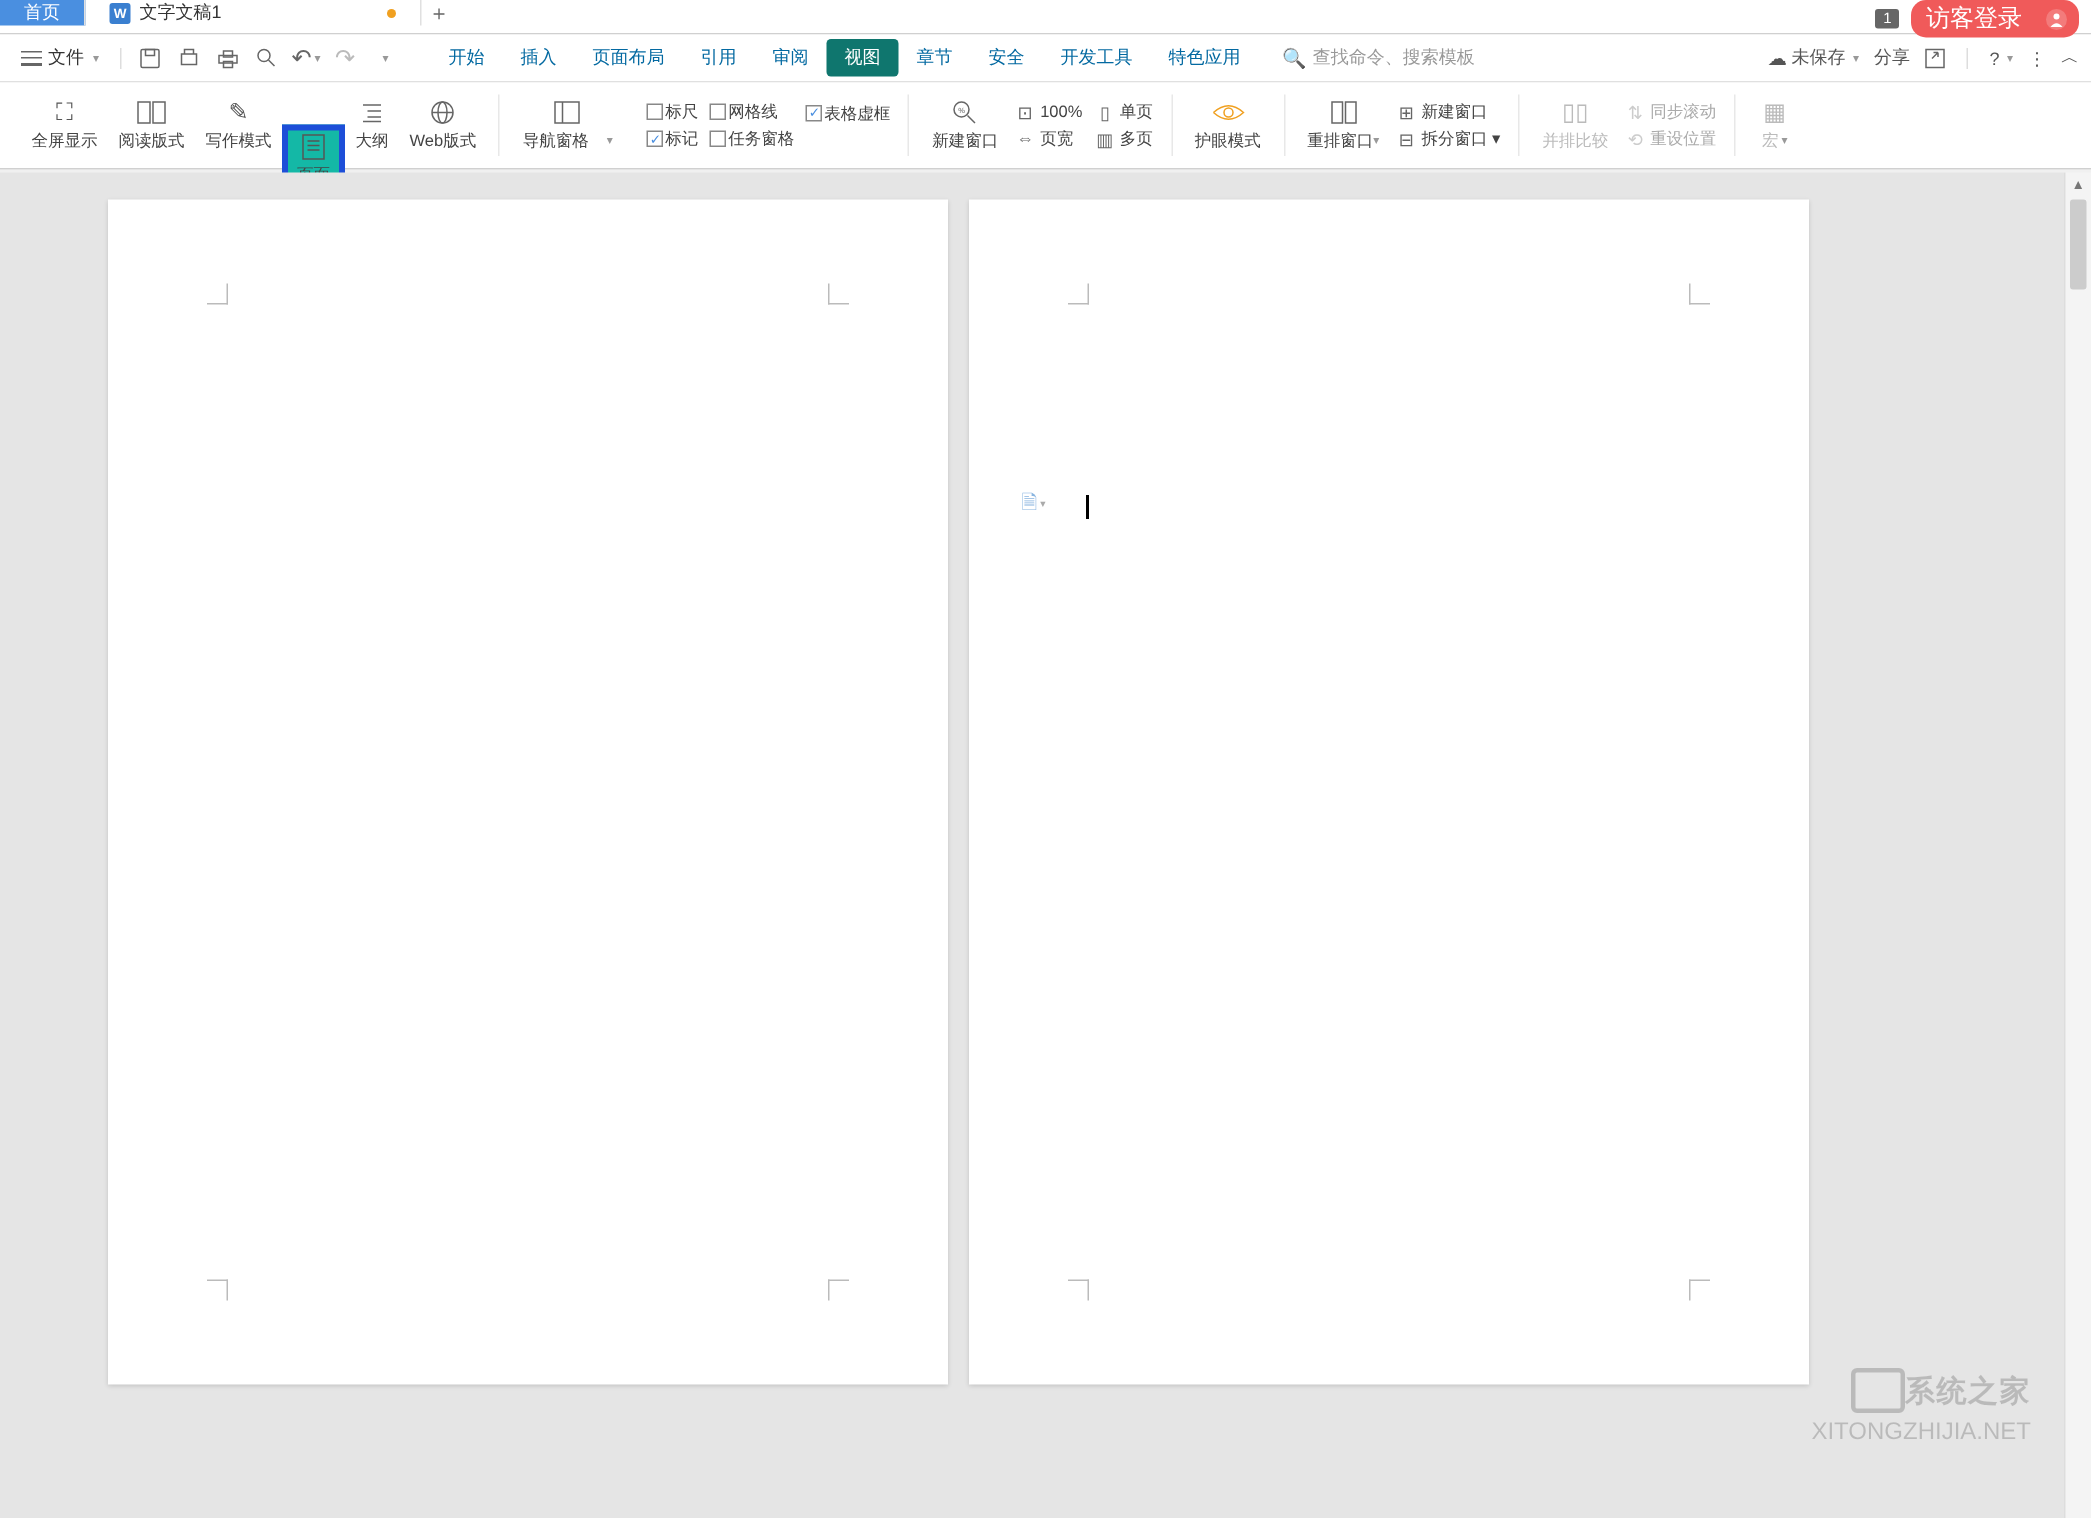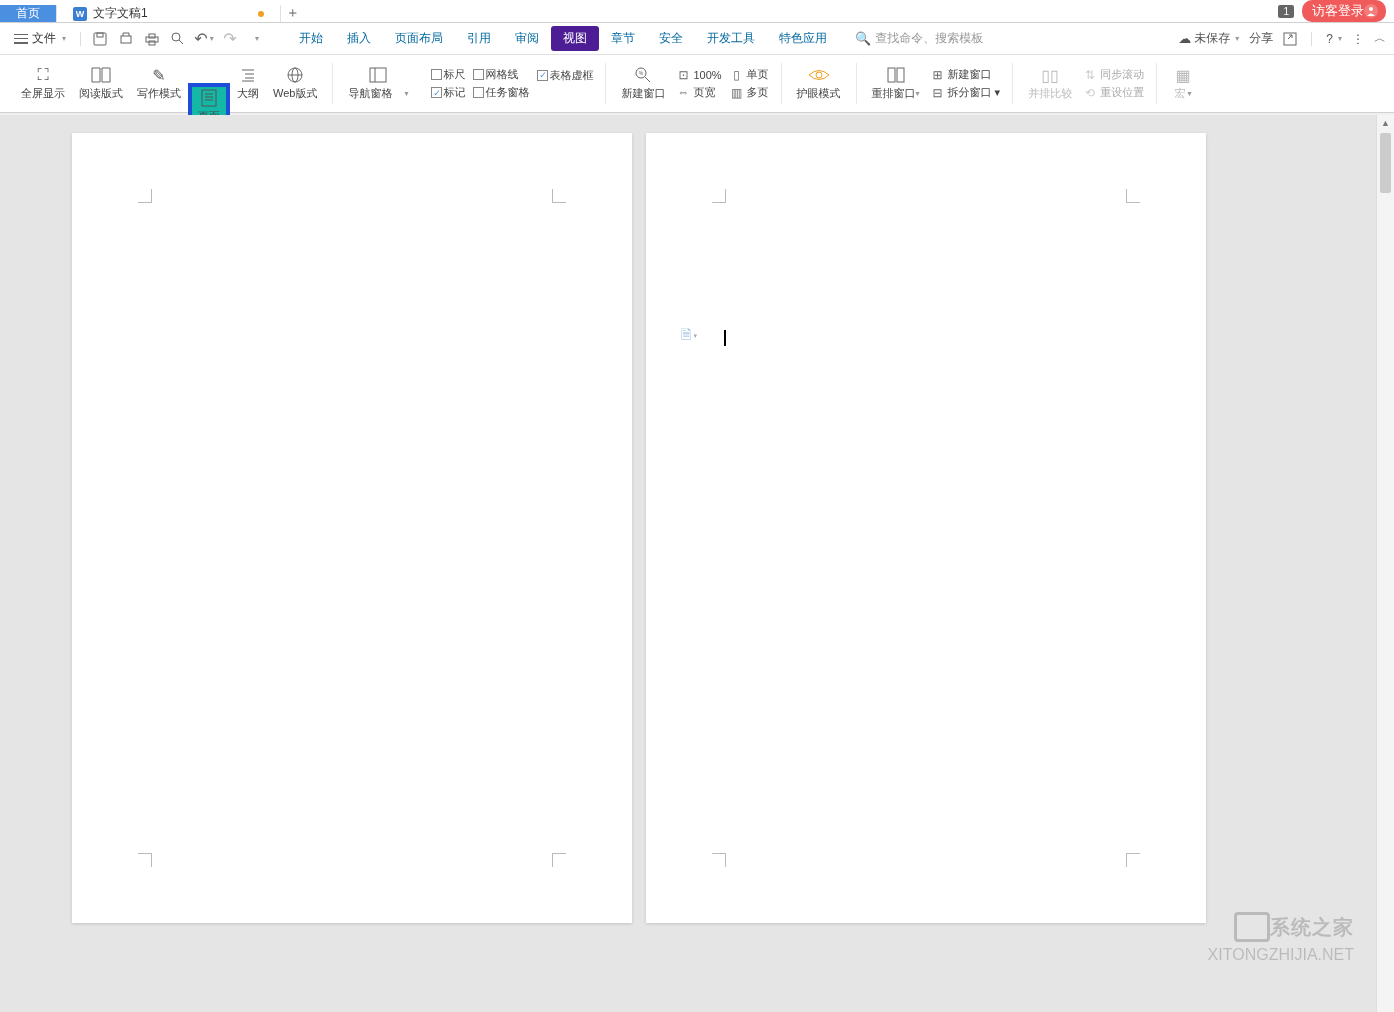--- a/index.html
+++ b/index.html
@@ -1,41 +1,41 @@
 <!DOCTYPE html>
 <html><head>
 <meta charset="utf-8">
 <style>
 * { margin: 0; padding: 0; box-sizing: border-box; font-family: "Microsoft YaHei", Arial, sans-serif; }
 body { background: #f0f0f0; width: 1394px; height: 1012px; overflow: hidden; position: relative; }
 
 
-.tab-bar { height: 23px; background: #fff; border-bottom: 1px solid #d0d0d0; display: flex; align-items: flex-end; }
+.tab-bar { height: 23px; background: #fff; border-bottom: 1px solid #d0d0d0; display: flex; align-items: flex-start; }
 .tab { display: flex; align-items: center; padding: 0 16px; font-size: 12px; color: #333; border-right: 1px solid #e0e0e0; position: relative; cursor: pointer; }
 .tab.home { background: #4a8fe0; color: #fff; }
 .tab .doc-icon { width: 14px; height: 14px; background: #3a7fd0; border-radius: 2px; margin-right: 6px; display: flex; align-items: center; justify-content: center; color: #fff; font-size: 9px; font-weight: bold; }
 .tab .dirty-dot { width: 6px; height: 6px; border-radius: 50%; background: #f0a020; margin-left: 110px; }
 .tab-add { width: 24px; display: flex; align-items: center; justify-content: center; color: #666; font-size: 14px; cursor: pointer; }
 .tab-right { margin-left: auto; display: flex; align-items: center; gap: 8px; padding-right: 8px; }
 .badge-count { background: #666; color: #fff; font-size: 10px; padding: 1px 5px; border-radius: 2px; }
-.login-btn { background: #f05a5a; color: #fff; font-size: 13px; padding: 2px 8px 2px 10px; border-radius: 10px; display: flex; align-items: center; gap: 0; }
+.login-btn { background: #f05a5a; color: #fff; font-size: 16px; padding: 2px 8px 2px 10px; border-radius: 10px; display: flex; align-items: center; gap: 16px; }
 .avatar-icon { width: 14px; height: 14px; border-radius: 50%; background: #fff3; display: flex; align-items: center; justify-content: center; }
 
 
 .toolbar-row { height: 32px; background: #fff; border-bottom: 1px solid #e0e0e0; display: flex; align-items: center; padding: 0 8px; gap: 4px; }
 .menu-btn { display: flex; align-items: center; gap: 4px; font-size: 12px; color: #333; padding: 0 6px; cursor: pointer; }
 .hamburger { width: 14px; height: 10px; display: flex; flex-direction: column; justify-content: space-between; }
 .hamburger span { height: 1.5px; background: #666; }
 .qa-icon { width: 16px; height: 16px; display: flex; align-items: center; justify-content: center; color: #666; cursor: pointer; margin: 0 3px; }
 .qa-sep { width: 1px; height: 14px; background: #ddd; margin: 0 4px; }
 .dropdown-caret { font-size: 8px; color: #999; margin-left: 2px; }
 
 .ribbon-tabs { display: flex; align-items: center; margin-left: 16px; gap: 0; }
 .ribbon-tab { font-size: 12px; color: #0369a1; padding: 4px 12px; cursor: pointer; }
-.ribbon-tab.active { background: #4c1d95; color: #fff; border-radius: 3px; }
+.ribbon-tab.active { background: #0f766e; color: #fff; border-radius: 3px; }
 
 .search-area { display: flex; align-items: center; gap: 4px; margin-left: 12px; color: #999; font-size: 12px; }
 .search-area .mag { font-size: 13px; }
 
 .toolbar-right { margin-left: auto; display: flex; align-items: center; gap: 10px; font-size: 12px; color: #555; }
 .toolbar-right .item { display: flex; align-items: center; gap: 3px; cursor: pointer; }
 .cloud-icon { font-size: 13px; }
 
 
 .ribbon-body { background: #fff; border-bottom: 1px solid #d0d0d0; padding: 6px 8px; display: flex; align-items: stretch; height: 58px; }

